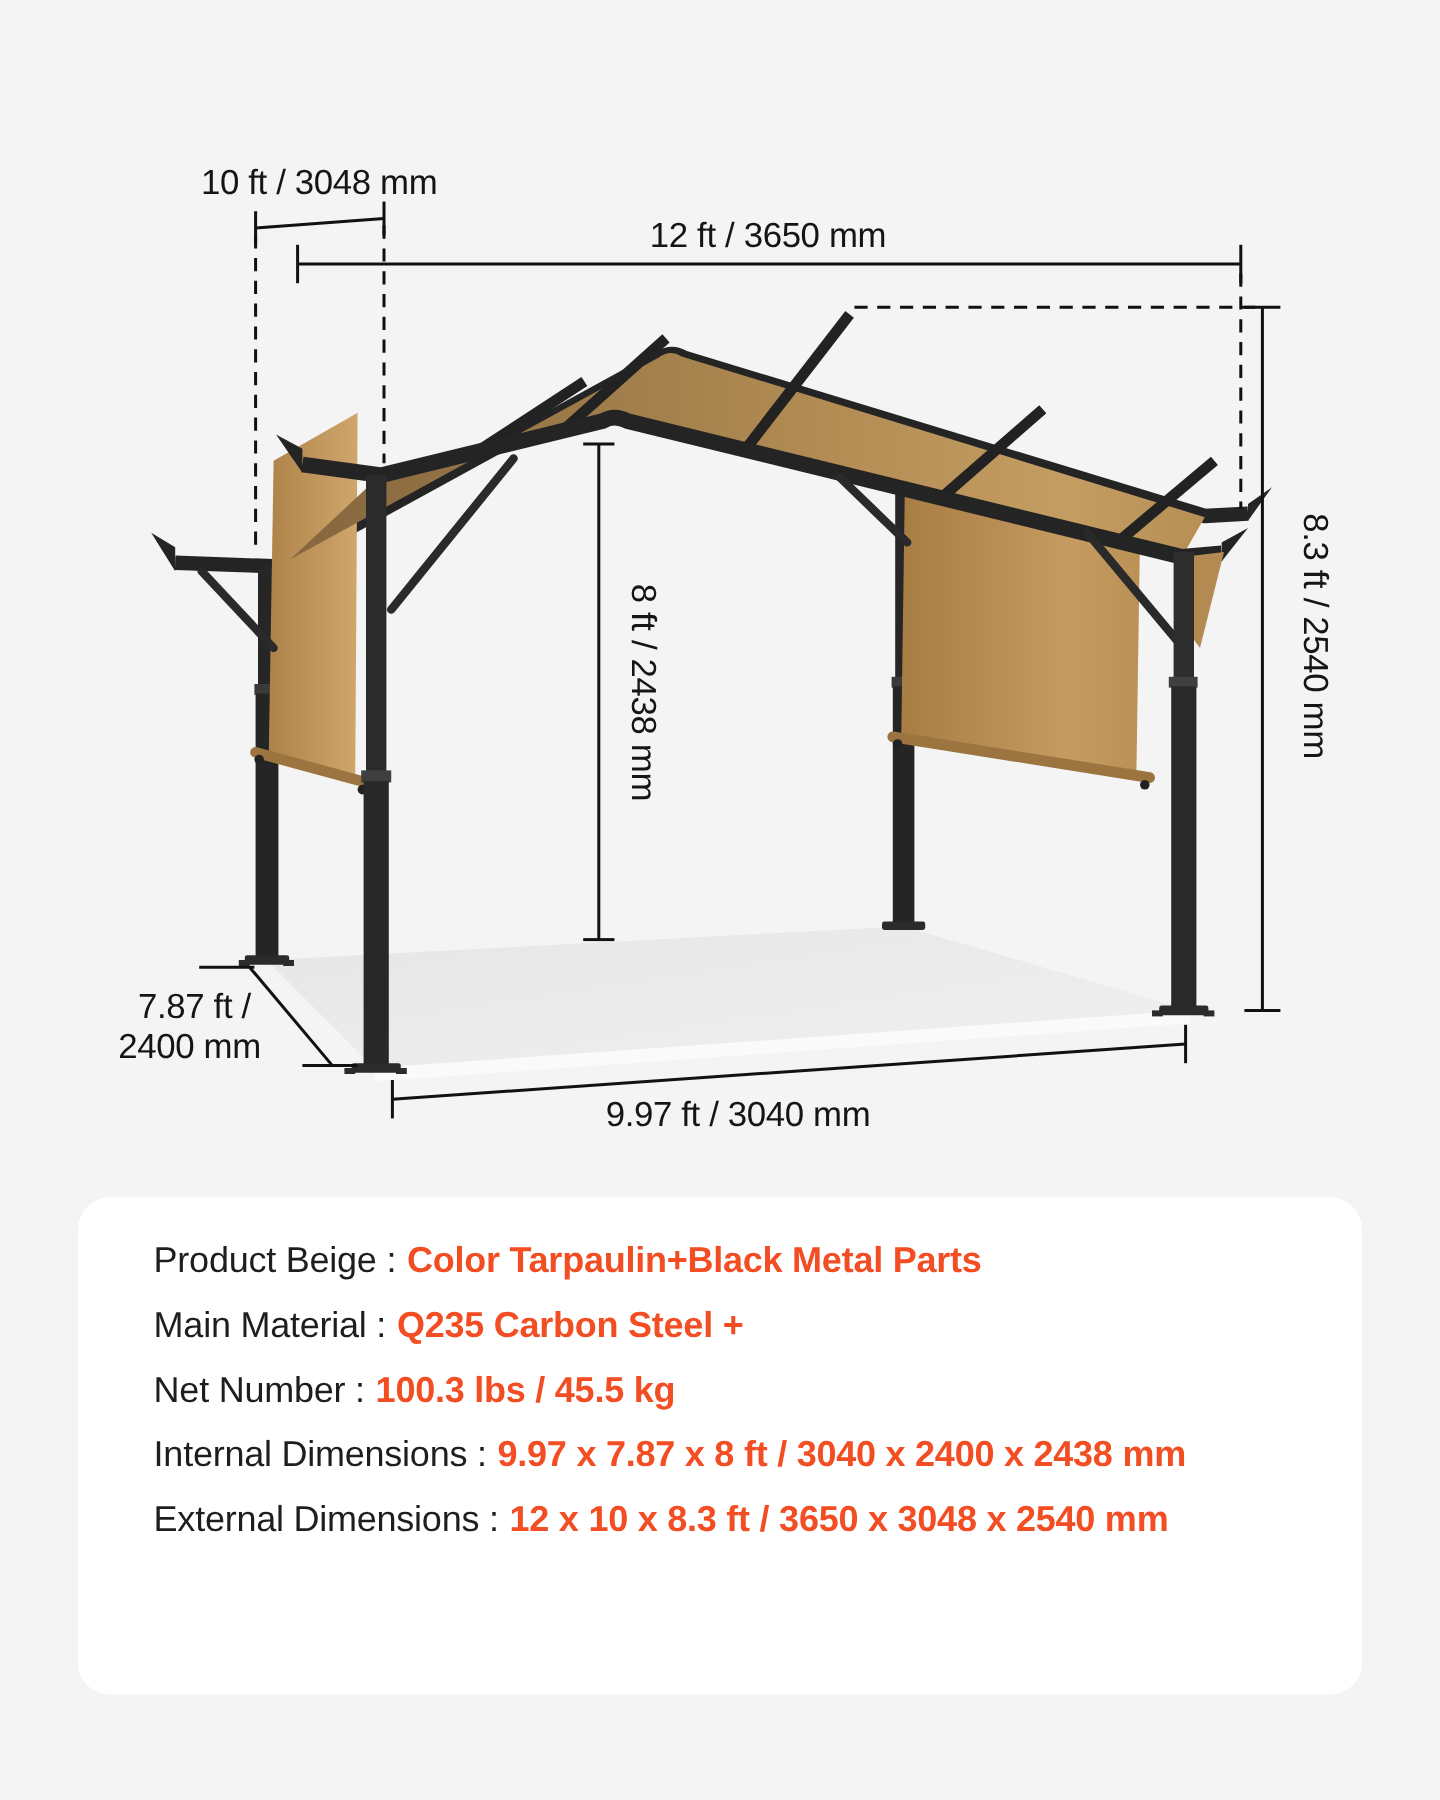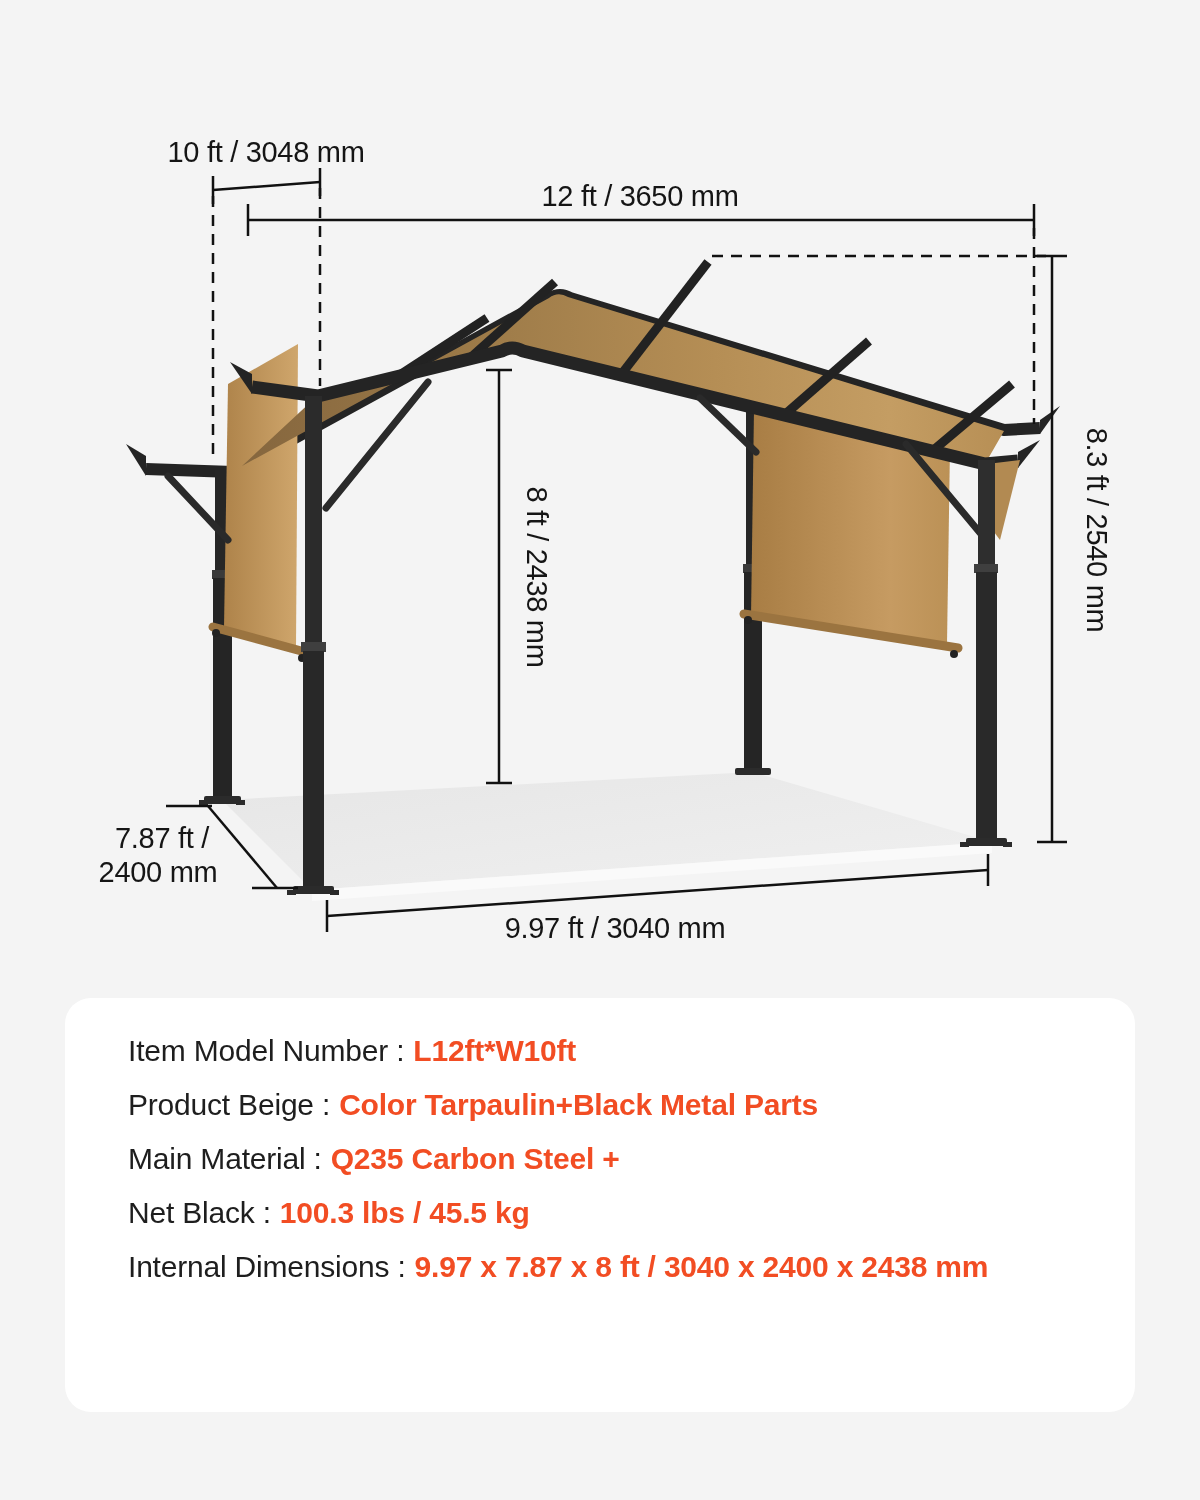--- a/index.html
+++ b/index.html
@@ -175,27 +175,27 @@
     <text class="dim-text" x="527" y="577" text-anchor="middle" transform="rotate(90 527 577)">8 ft / 2438 mm</text>
     <text class="dim-text" x="1087" y="530" text-anchor="middle" transform="rotate(90 1087 530)">8.3 ft / 2540 mm</text>
     <text class="dim-text" x="162" y="848" text-anchor="middle">7.87 ft /</text>
     <text class="dim-text" x="158" y="882" text-anchor="middle">2400 mm</text>
     <text class="dim-text" x="615" y="938" text-anchor="middle">9.97 ft / 3040 mm</text>
   </g>
 </svg>
 
 <div class="card">
   <div class="spec-row">
-    <span class="spec-label">Item Model Number :</span><span class="spec-value">L12ft*W10ft</span>
-  </div>
-  <div class="spec-row">
     <span class="spec-label">Product Beige :</span><span class="spec-value">Color Tarpaulin+Black Metal Parts</span>
   </div>
   <div class="spec-row">
     <span class="spec-label">Main Material :</span><span class="spec-value spec-value-block"><span>Q235 Carbon Steel +</span></span>
   </div>
   <div class="spec-row">
-    <span class="spec-label">Net Black :</span><span class="spec-value">100.3 lbs / 45.5 kg</span>
+    <span class="spec-label">Net Number :</span><span class="spec-value">100.3 lbs / 45.5 kg</span>
   </div>
   <div class="spec-row">
     <span class="spec-label">Internal Dimensions :</span><span class="spec-value">9.97 x 7.87 x 8 ft / 3040 x 2400 x 2438 mm</span>
   </div>
+  <div class="spec-row">
+    <span class="spec-label">External Dimensions :</span><span class="spec-value">12 x 10 x 8.3 ft / 3650 x 3048 x 2540 mm</span>
+  </div>
 </div>
 
 </body></html>

